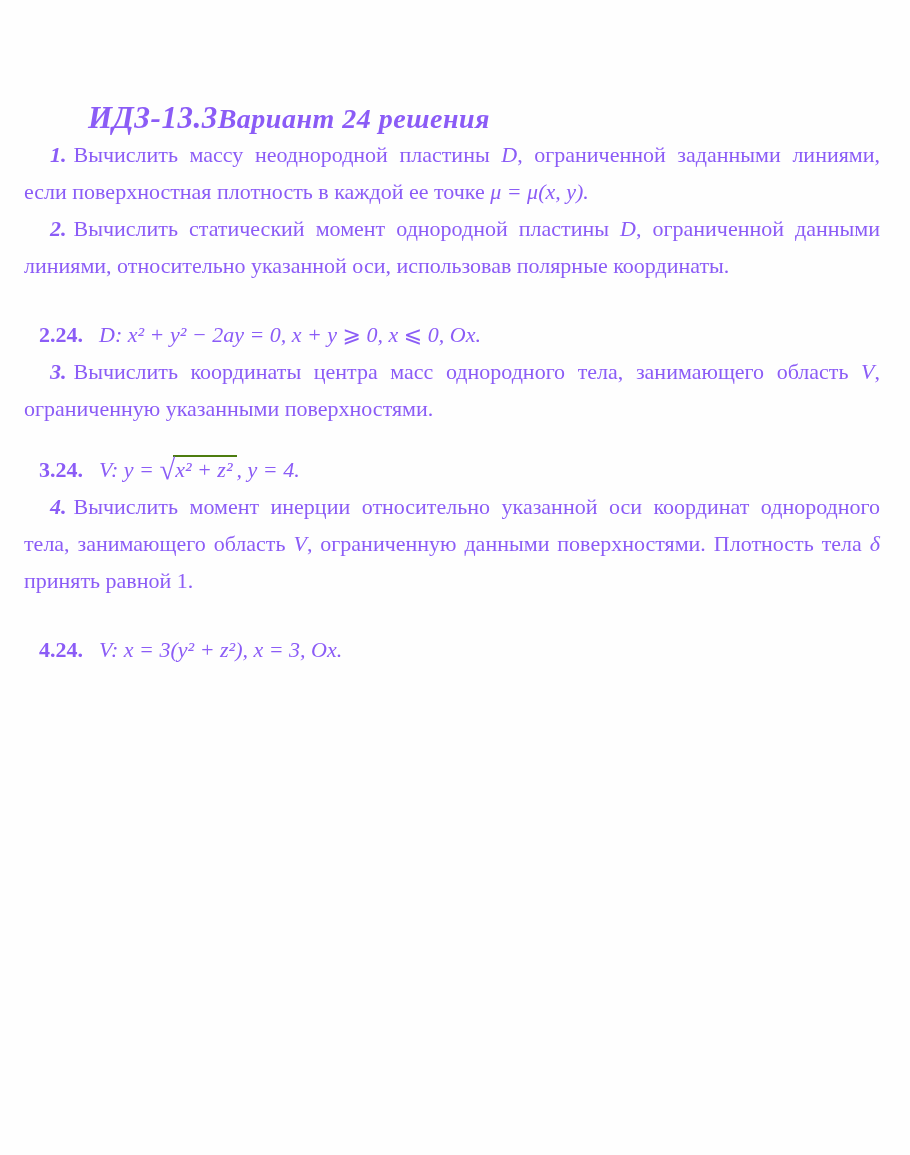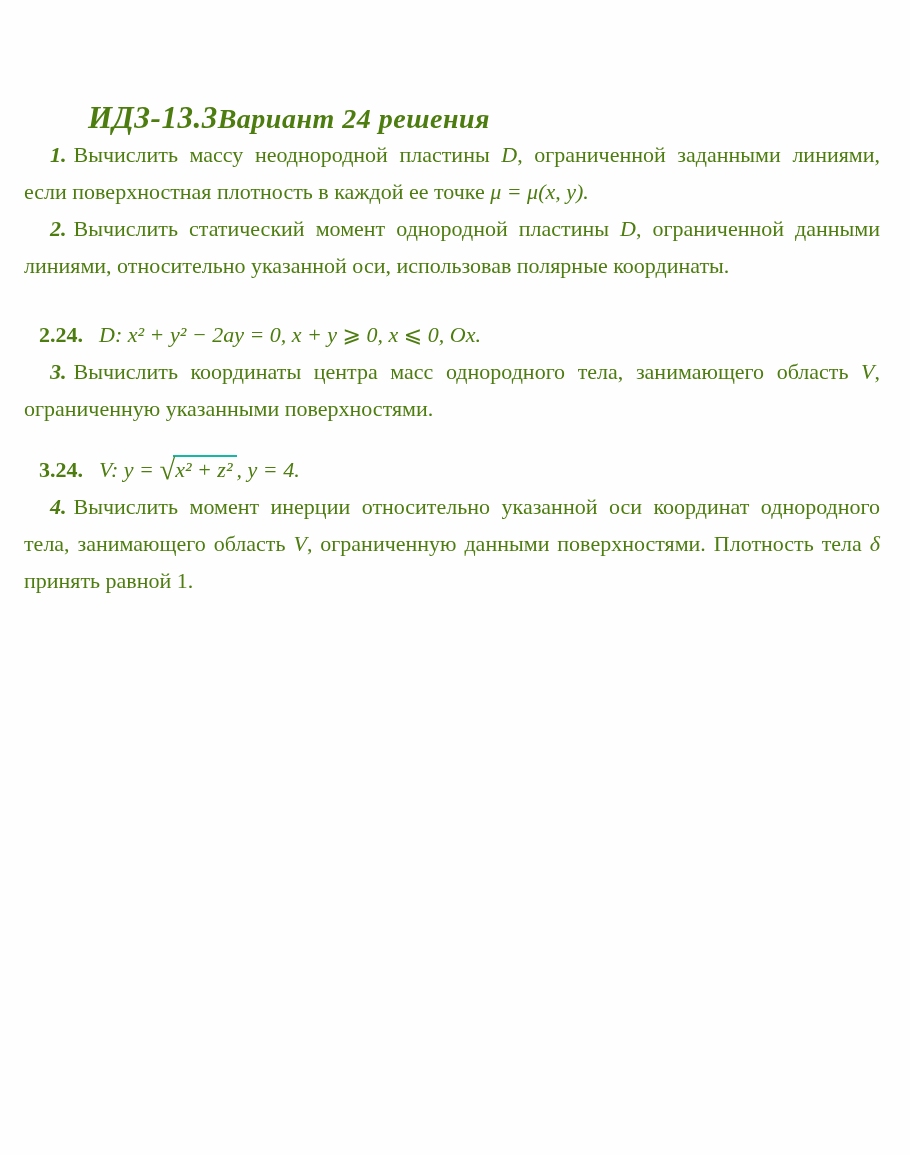--- a/index.html
+++ b/index.html
@@ -5,21 +5,21 @@
   html, body {
     margin: 0;
     padding: 0;
     background: #ffffff;
   }
   .page {
     position: relative;
     width: 910px;
     height: 1155px;
     background: #fefefe;
-    color: #4d7c0f;
+    color: #8b5cf6;
     font-family: "Liberation Serif", "DejaVu Serif", "DejaVu Sans", serif;
     overflow: hidden;
     box-sizing: border-box;
   }
   .header {
     display: flex;
     align-items: baseline;
     padding-top: 100px;
   }
   .h-left {
@@ -75,21 +75,21 @@
   .mt-ex4 { margin-top: 32px; }
   .sqrt-sign {
     font-style: normal;
     font-size: 1.3em;
     line-height: 0;
     letter-spacing: -2px;
     position: relative;
     top: 2px;
   }
   .radicand {
-    border-top: 2px solid #14b8a6;
+    border-top: 2px solid #4d7c0f;
     padding: 0 4px 0 2px;
   }
 </style>
 </head>
 <body>
 
 <div class="page">
 
   <div class="header">
     <span class="h-left">ИДЗ-13.3</span>
@@ -104,15 +104,16 @@
     <p class="para mt-p2"><b class="num">2.</b><span>Вычислить статический момент однородной пластины </span><i class="var">D</i><span>, ограниченной данными линиями, относительно указанной оси, использовав полярные координаты.</span></p>
 
     <p class="formula mt-ex2"><b class="exlabel">2.24.</b><span class="math">D: x² + y² − 2ay = 0, x + y ⩾ 0, x ⩽ 0, Ox.</span></p>
 
     <p class="para mt-p3"><b class="num">3.</b><span>Вычислить координаты центра масс однородного тела, занимающего область </span><i class="var">V</i><span>, ограниченную указанными поверхностями.</span></p>
 
     <p class="formula mt-ex3"><b class="exlabel">3.24.</b><span class="math"><span>V: y = </span><span class="sqrt-sign">√</span><span class="radicand">x² + z²</span><span>,  y = 4.</span></span></p>
 
     <p class="para mt-p4"><b class="num">4.</b><span>Вычислить момент инерции относительно указанной оси координат однородного тела, занимающего область </span><i class="var">V</i><span>, ограниченную данными поверхностями. Плотность тела </span><i class="var">δ</i><span> принять равной 1.</span></p>
 
+    <p class="formula mt-ex4"><b class="exlabel">4.24.</b><span class="math">V: x = 3(y² + z²),  x = 3,  Ox.</span></p>
 
   </div>
 </div>
 
 </body></html>

